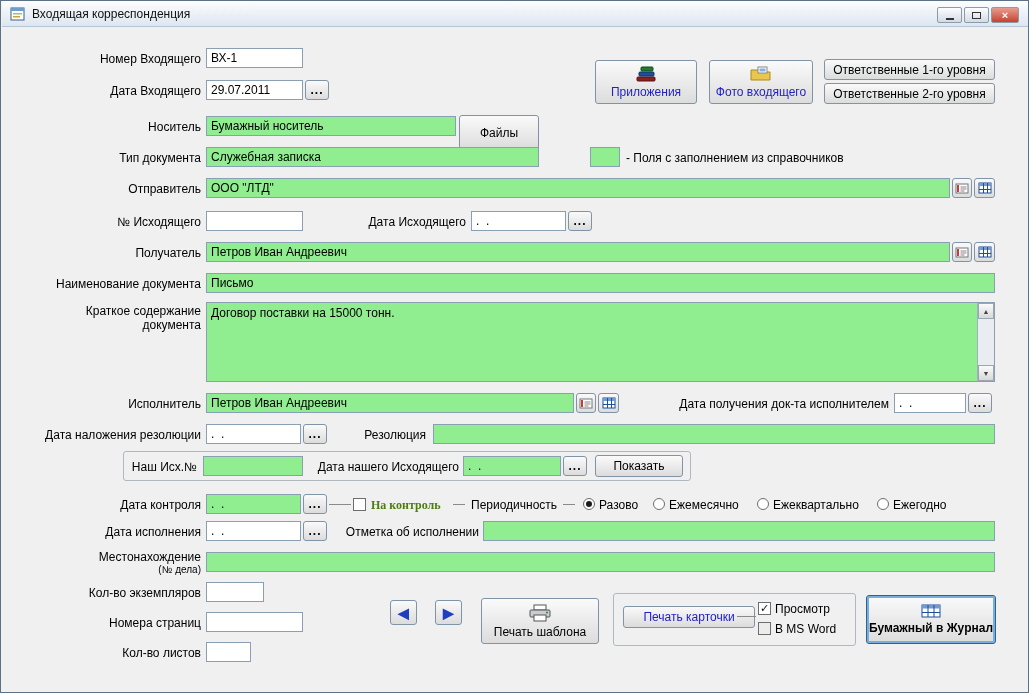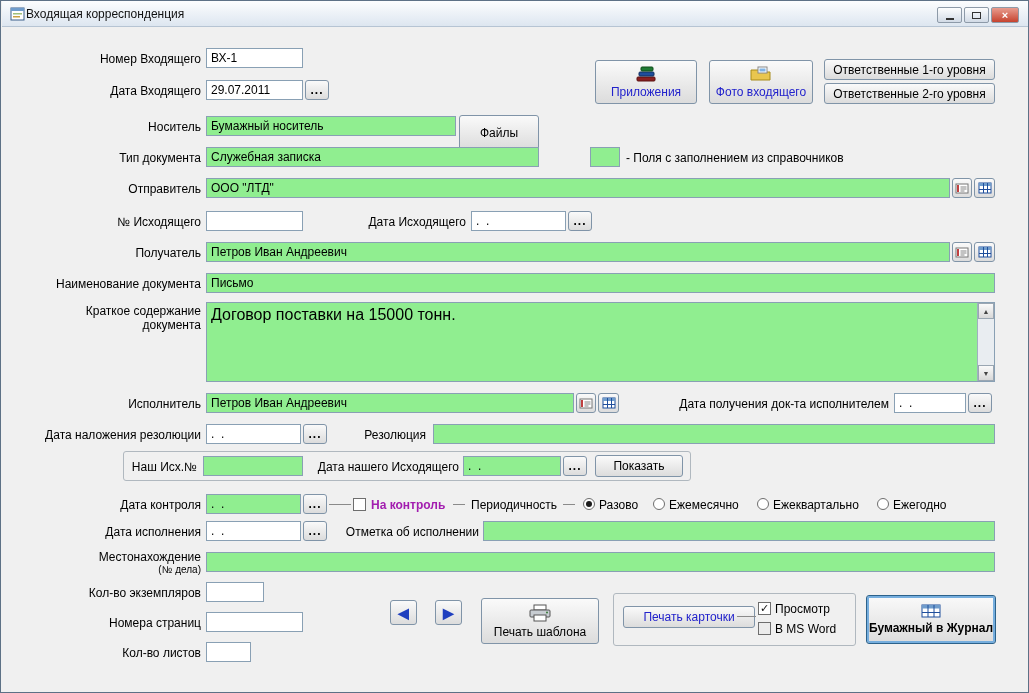--- a/index.html
+++ b/index.html
@@ -1,21 +1,21 @@
 <!DOCTYPE html>
 <html><head>
 <meta charset="utf-8">
 <style>
   * { margin:0; padding:0; }
   body { background:#fff; font-family:"Liberation Sans", sans-serif; }
   .window { position:relative; width:1029px; height:693px; background:#f0f0f0;
             border:1px solid #5d7186; box-sizing:border-box; overflow:hidden; }
   .titlebar { position:absolute; left:1px; top:0; width:1027px; height:26px;
               background:linear-gradient(#fcfdfe,#dde6f0); border-bottom:1px solid #b6c4d3;
-              display:flex; align-items:center; padding:0 8px; box-sizing:border-box; }
+              display:flex; align-items:center; padding:0 8px; gap:6px; box-sizing:border-box; }
   .title-text { font-size:12px; color:#111; }
   .winbtn { position:absolute; top:6px; height:16px; border:1px solid #8d9aa8; border-radius:2px;
             background:linear-gradient(#fdfefe,#d2dbe6); display:flex; align-items:center;
             justify-content:center; box-sizing:border-box; font-size:11px; }
   .winbtn.close { background:linear-gradient(#e89c8e,#c6432f); color:#fff; font-weight:bold; }
   .min-glyph { display:block; width:8px; height:2px; background:#333; margin-top:7px; }
   .max-glyph { display:block; width:9px; height:7px; border:1px solid #333; box-sizing:border-box; }
   .lbl { position:absolute; font-size:12px; color:#000; text-align:right; }
   .fld { position:absolute; height:20px; box-sizing:border-box; border:1px solid #89a0b4;
          background:#fff; font-size:12px; padding:2px 4px; overflow:hidden; white-space:pre; }
@@ -29,23 +29,23 @@
   .mini-btn { padding:0; }
   .gbox { position:absolute; border:1px solid #b0b8bf; border-radius:3px; box-sizing:border-box; }
   .chk { position:absolute; width:13px; height:13px; background:#fff; border:1px solid #6e6e6e;
          box-sizing:border-box; font-size:11px; line-height:10px; text-align:center; color:#111; }
   .chk.gray { background:#ececec; }
   .radio { position:absolute; width:12px; height:12px; border:1px solid #6e6e6e; border-radius:50%;
            background:#fff; box-sizing:border-box; }
   .radio.sel::after { content:""; position:absolute; left:2px; top:2px; width:6px; height:6px;
            border-radius:50%; background:#1c1c1c; }
   .line { position:absolute; height:1px; background:#8a8a8a; }
-  .red-bold { color:#a21caf; font-weight:bold; }
+  .red-bold { color:#4d7c0f; font-weight:bold;font-family:Liberation Serif, serif; }
   .ta { position:absolute; box-sizing:border-box; border:1px solid #89a0b4; background:#90ee90; }
-  .ta-text { position:absolute; left:4px; top:3px; right:20px; font-size:16px; }
+  .ta-text { position:absolute; left:4px; top:3px; right:20px; font-size:12px; }
   .sb { position:absolute; top:0; right:0; width:17px; height:100%; background:#e9edf1;
         border-left:1px solid #9fb0c0; box-sizing:border-box; }
   .sb-btn { position:absolute; left:0; width:16px; height:16px; background:linear-gradient(#fafafa,#d8d8d8);
             border:1px solid #9aa6b2; box-sizing:border-box; font-size:7px; color:#444;
             display:flex; align-items:center; justify-content:center; }
   .nav-glyph { color:#1f3fbf; font-size:14px; font-weight:bold; }
   .journal { border:1px solid #2c628b; box-shadow: inset 0 0 0 2px #76aede; font-weight:bold; }
   .swatch { position:absolute; width:30px; height:20px; background:#90ee90; border:1px solid #89a0b4;
             box-sizing:border-box; }
   .sub { font-size:10px; }

